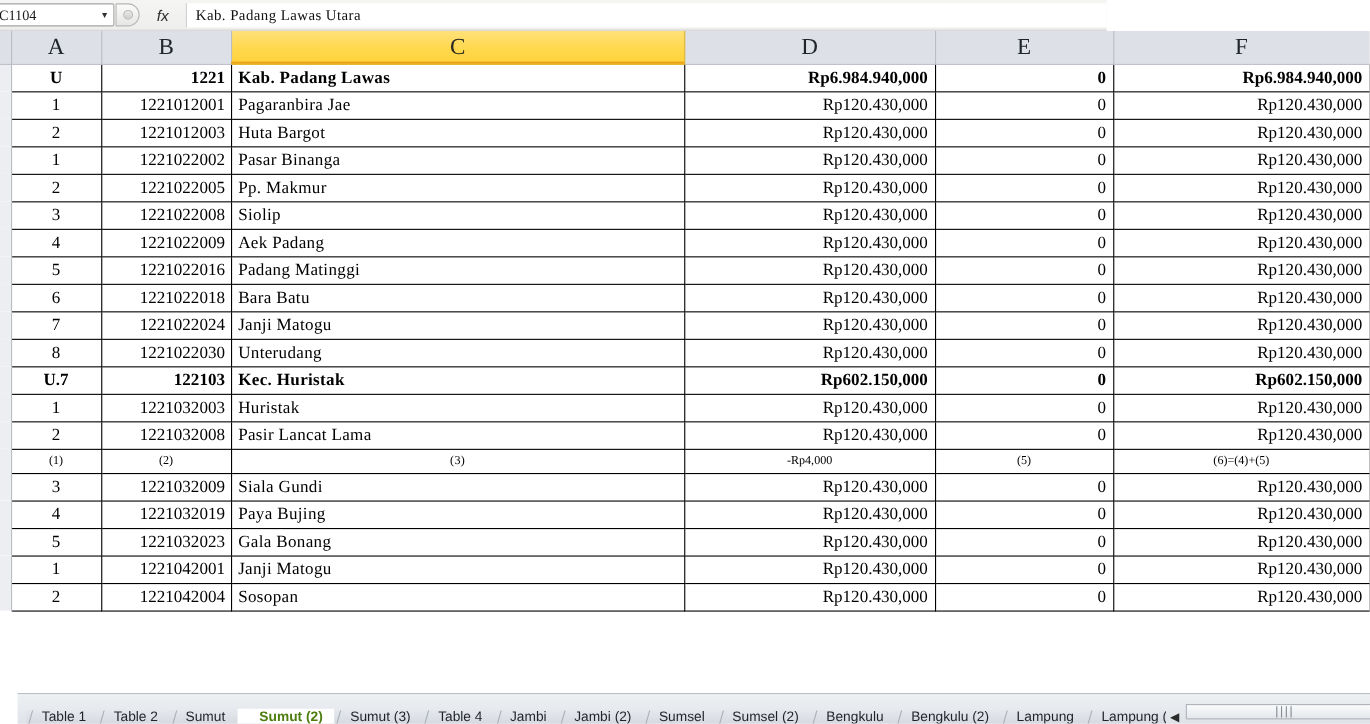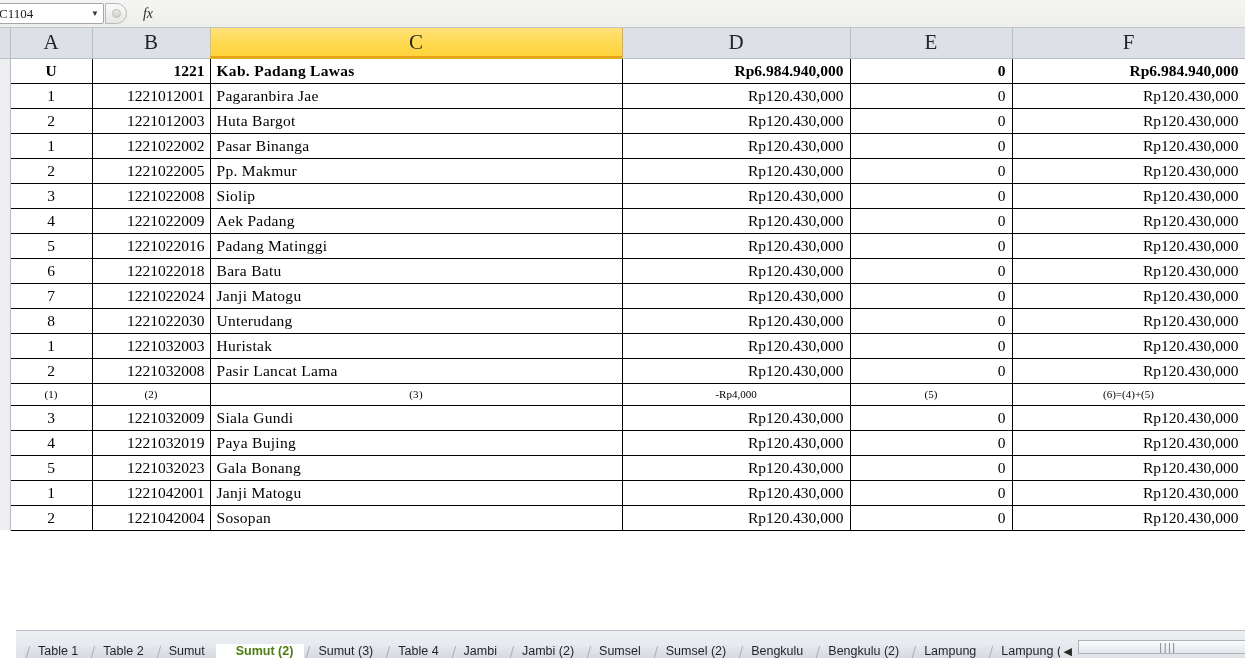--- a/index.html
+++ b/index.html
@@ -6,21 +6,21 @@
   html, body {
     width: 1245px; height: 658px;
     overflow: hidden;
     background: #ffffff;
     font-family: "Liberation Sans", sans-serif;
   }
 
   
   #formula-bar {
     position: absolute; left: 0; top: 0;
-    width: 1245px; height: 28px;
+    width: 1006px; height: 28px;
     background: linear-gradient(to bottom, #f5f5f3 0%, #eeeeec 100%);
     display: flex; align-items: center;
     border-bottom: 1px solid #c6c6c4;
   }
   #name-box {
     position: relative;
     width: 112px; height: 21px;
     margin-left: -8px;
     background: #ffffff;
     border: 1px solid #a6a6a6;
@@ -44,21 +44,21 @@
     background: linear-gradient(to bottom,#fbfbfb,#e6e6e4);
     display: flex; align-items: center; justify-content: center;
   }
   #namebox-dropdown-btn i {
     display:block; width: 9px; height: 9px; border-radius: 50%;
     background: linear-gradient(to bottom,#e9e9e7,#cfcfcd);
     border: 1px solid #bcbcba;
   }
   #fx-label {
     width: 42px; text-align: center;
-    font-family: Liberation Serif, serif;
+    font-family: Liberation Sans, sans-serif;
     font-style: italic; font-size: 14px; color: #2c2c2c;
   }
   #formula-input {
     flex: 1; height: 22px;
     background: #ffffff;
     border-left: 1px solid #cfcfcd;
     display: flex; align-items: center;
     padding-left: 8px;
     font-family: "Liberation Serif", serif;
     font-size: 13.5px; color: #111;
@@ -220,20 +220,21 @@
 
 <div id="formula-bar">
   <div id="name-box">
     <span id="name-box-text">C1104</span>
     <span id="name-box-arrow">▼</span>
   </div>
   <div id="namebox-dropdown-btn">
       <i></i>
     </div>
   <div id="fx-label">fx</div>
+  <div id="formula-input">Kab. Padang Lawas Utara</div>
 </div>
 
 <div id="grid-wrap">
   <table class="sheet">
     <colgroup>
       <col class="c-gut">
         <col class="c-a">
         <col class="c-b">
         <col class="c-c">
       <col class="c-d">
@@ -344,20 +345,29 @@
         </tr>
         <tr>
           <td class="gut"></td>
           <td class="a">8</td>
           <td class="b">1221022030</td>
           <td class="c">Unterudang</td>
           <td class="d">Rp120.430,000</td>
           <td class="e">0</td>
           <td class="f">Rp120.430,000</td>
         </tr>
+        <tr class="bold">
+          <td class="gut"></td>
+          <td class="a">U.7</td>
+          <td class="b">122103</td>
+          <td class="c">Kec. Huristak</td>
+          <td class="d">Rp602.150,000</td>
+          <td class="e">0</td>
+          <td class="f">Rp602.150,000</td>
+        </tr>
         <tr>
           <td class="gut"></td>
           <td class="a">1</td>
           <td class="b">1221032003</td>
           <td class="c">Huristak</td>
           <td class="d">Rp120.430,000</td>
           <td class="e">0</td>
           <td class="f">Rp120.430,000</td>
         </tr>
         <tr>

